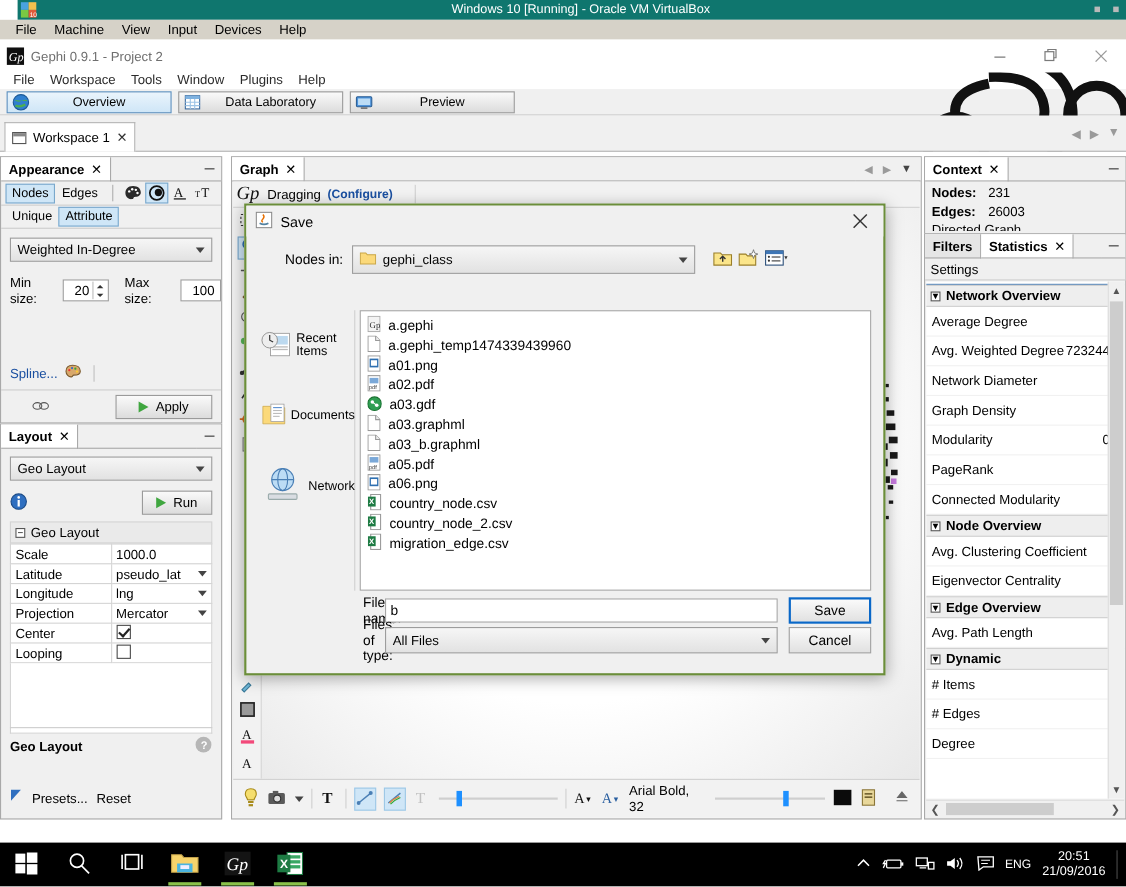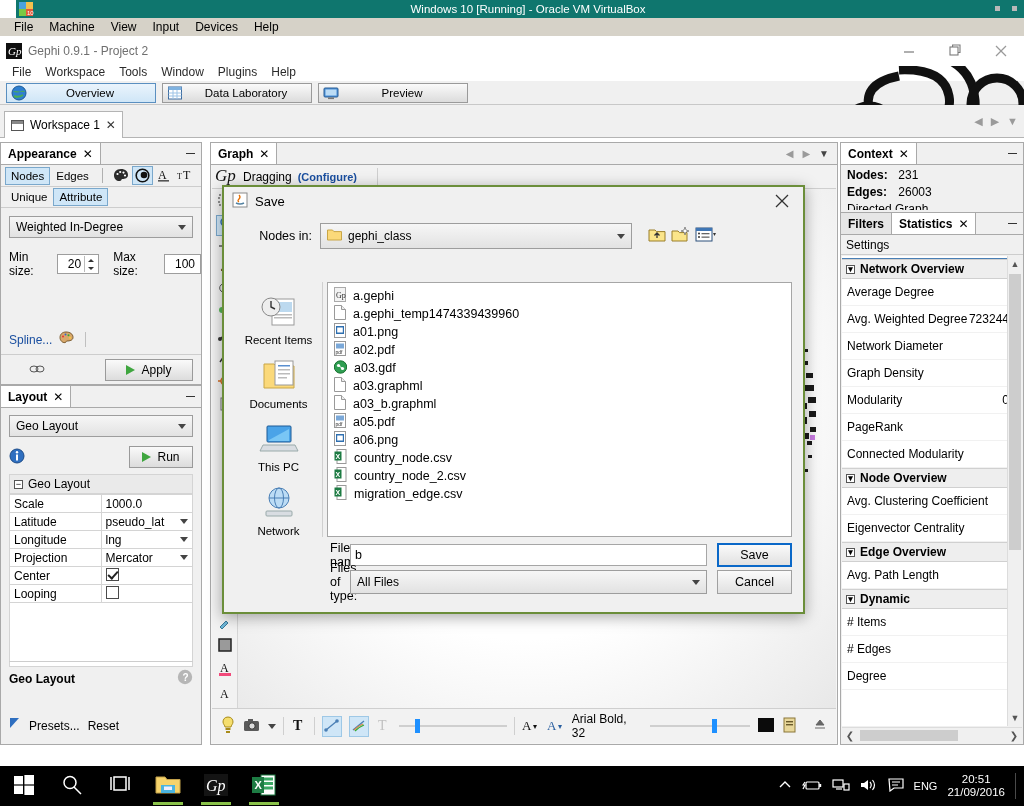--- a/index.html
+++ b/index.html
@@ -200,21 +200,21 @@
   .filelist {
     position:absolute; left:103px; top:95px; right:11px; height:255px;
     background:#ffffff; border:1px solid #a6a6a6; padding:4px 3px; overflow:hidden;
   }
   .frow { height:18px; display:flex; align-items:center; gap:7px; font-size:12.5px; padding-left:3px;}
   .places {
     position:absolute; left:11px; top:95px; width:88px; height:255px;
     background:#f0f0f0; border-right:1px solid #d0d0d0;
     display:flex;flex-direction:column;align-items:center;
   }
-  .place { width:88px; height:64px; display:flex; flex-direction:column; align-items:center; justify-content:flex-end; gap:2px; font-size:11.5px;}
+  .place { width:88px; height:64px; display:flex; flex-direction:row; align-items:center; justify-content:flex-end; gap:2px; font-size:11.5px;}
   .fn-row { position:absolute; left:11px; top:356px; right:11px; height:24px; display:flex; align-items:center; }
   .ft-row { position:absolute; left:11px; top:383px; right:11px; height:24px; display:flex; align-items:center; }
   .dlg-lbl { width:95px; font-size:12.5px; }
   .txtin { height:22px; background:#fff; border:1px solid #a6a6a6; font-size:12.5px; display:flex;align-items:center;padding:0 4px; }
   .dlgbtn { width:75px; height:24px; background:linear-gradient(#fafafa,#e1e1e1); border:1px solid #a0a0a0; display:flex;align-items:center;justify-content:center;font-size:12.5px;}
   .dlgbtn.primary { border:2px solid #0a68c8; }
 
   
   .taskbar { position:absolute; left:0; bottom:0; width:1024px; height:40px; background:#000000; }
   .tb-left { position:absolute; left:0; top:0; height:40px; display:flex; align-items:center; }
@@ -1055,28 +1055,20 @@
           <path d="M6 6 h10 l2 2 h18 v22 H6Z" fill="#fbd97a" stroke="#c9a646"></path>
           <rect x="17" y="3" width="18" height="24" fill="#fff" stroke="#999"></rect>
           <rect x="20" y="7" width="12" height="1.5" fill="#5a8fd0"></rect>
             <rect x="20" y="11" width="12" height="1.5" fill="#bbb"></rect>
           <rect x="20" y="15" width="12" height="1.5" fill="#bbb"></rect>
             <rect x="20" y="19" width="9" height="1.5" fill="#bbb"></rect>
         </svg>
         <span>Documents</span>
       </div>
       <div class="place">
-        <svg width="42" height="36" viewBox="0 0 42 36">
-          <rect x="9" y="3" width="24" height="16" rx="1" fill="#4aa3e8" stroke="#1d5b96"></rect>
-          <path d="M11 17 L31 6 V18 H11Z" fill="#79c6f5"></path>
-          <path d="M5 22 h32 l3 6 H2Z" fill="#d9dde2" stroke="#9aa"></path>
-        </svg>
-        <span>This PC</span>
-      </div>
-      <div class="place">
         <svg width="42" height="38" viewBox="0 0 42 38">
           <circle cx="21" cy="13" r="10" fill="#bcdcf5" stroke="#4a7fb5"></circle>
           <ellipse cx="21" cy="13" rx="4.5" ry="10" fill="none" stroke="#4a7fb5"></ellipse>
           <line x1="11" y1="13" x2="31" y2="13" stroke="#4a7fb5"></line>
           <rect x="8" y="26" width="26" height="5" rx="1" fill="#d9dde2" stroke="#9aa"></rect>
         </svg>
         <span>Network</span>
       </div>
     </div>
 

